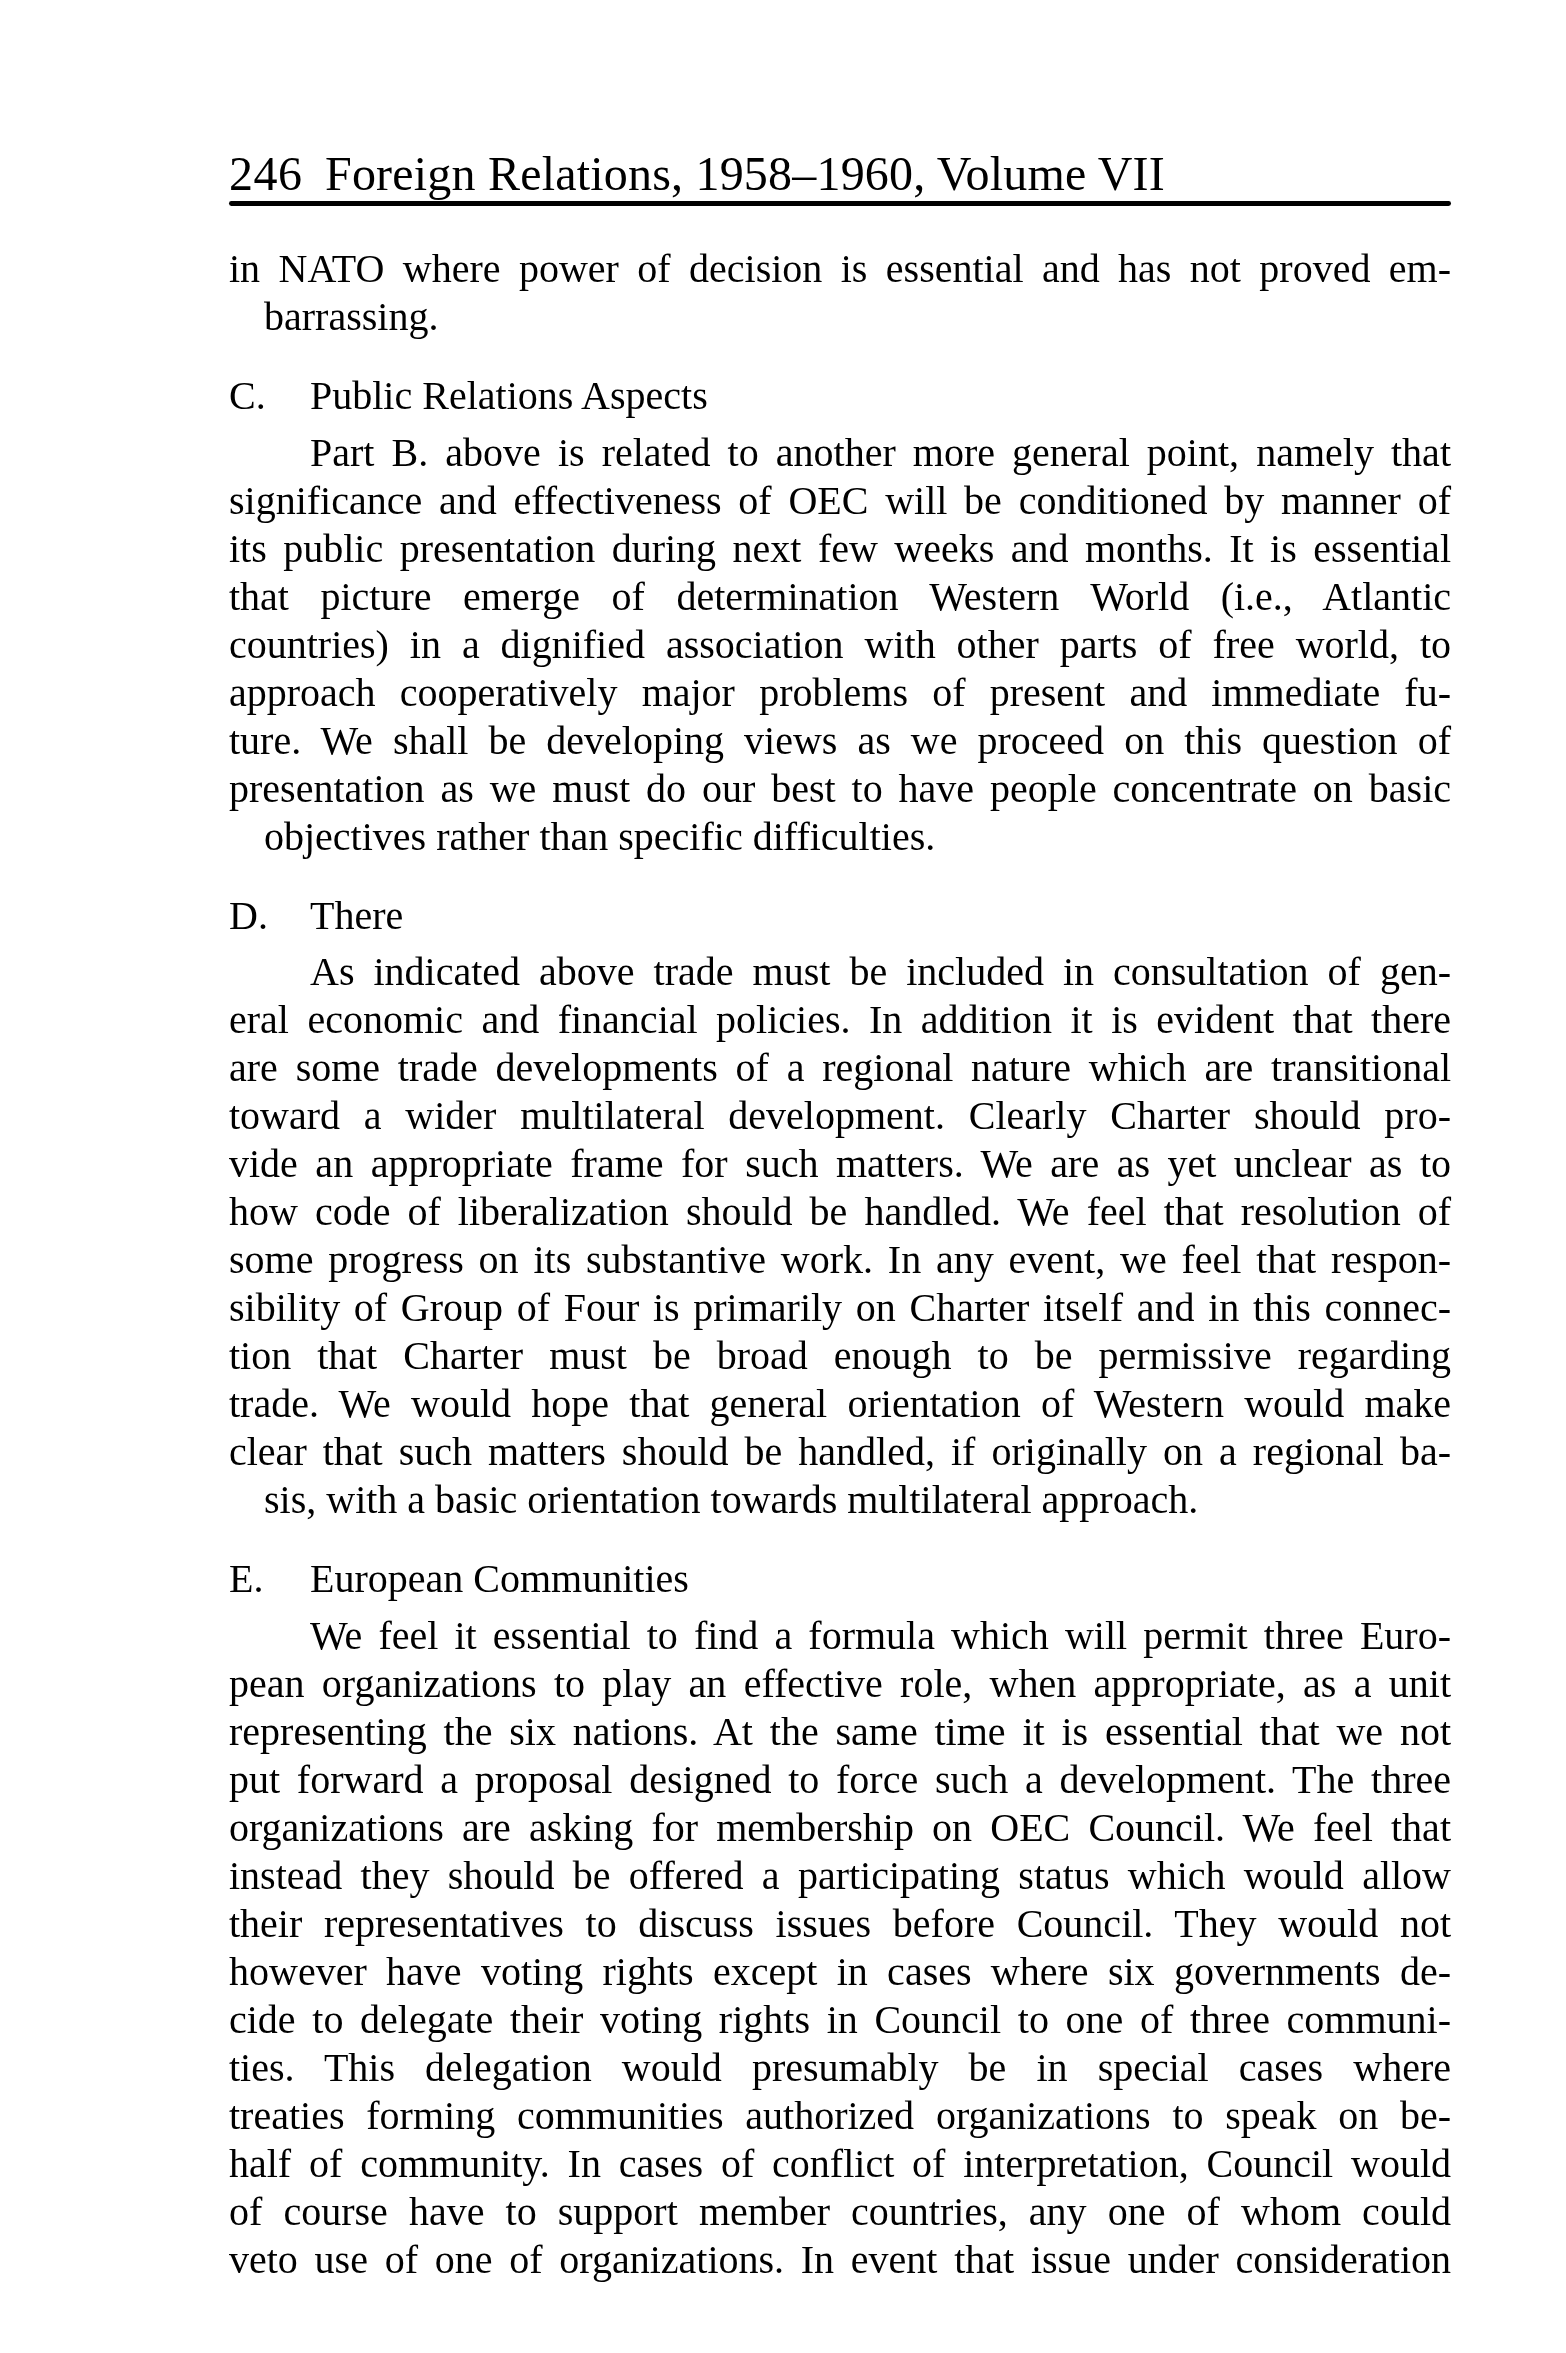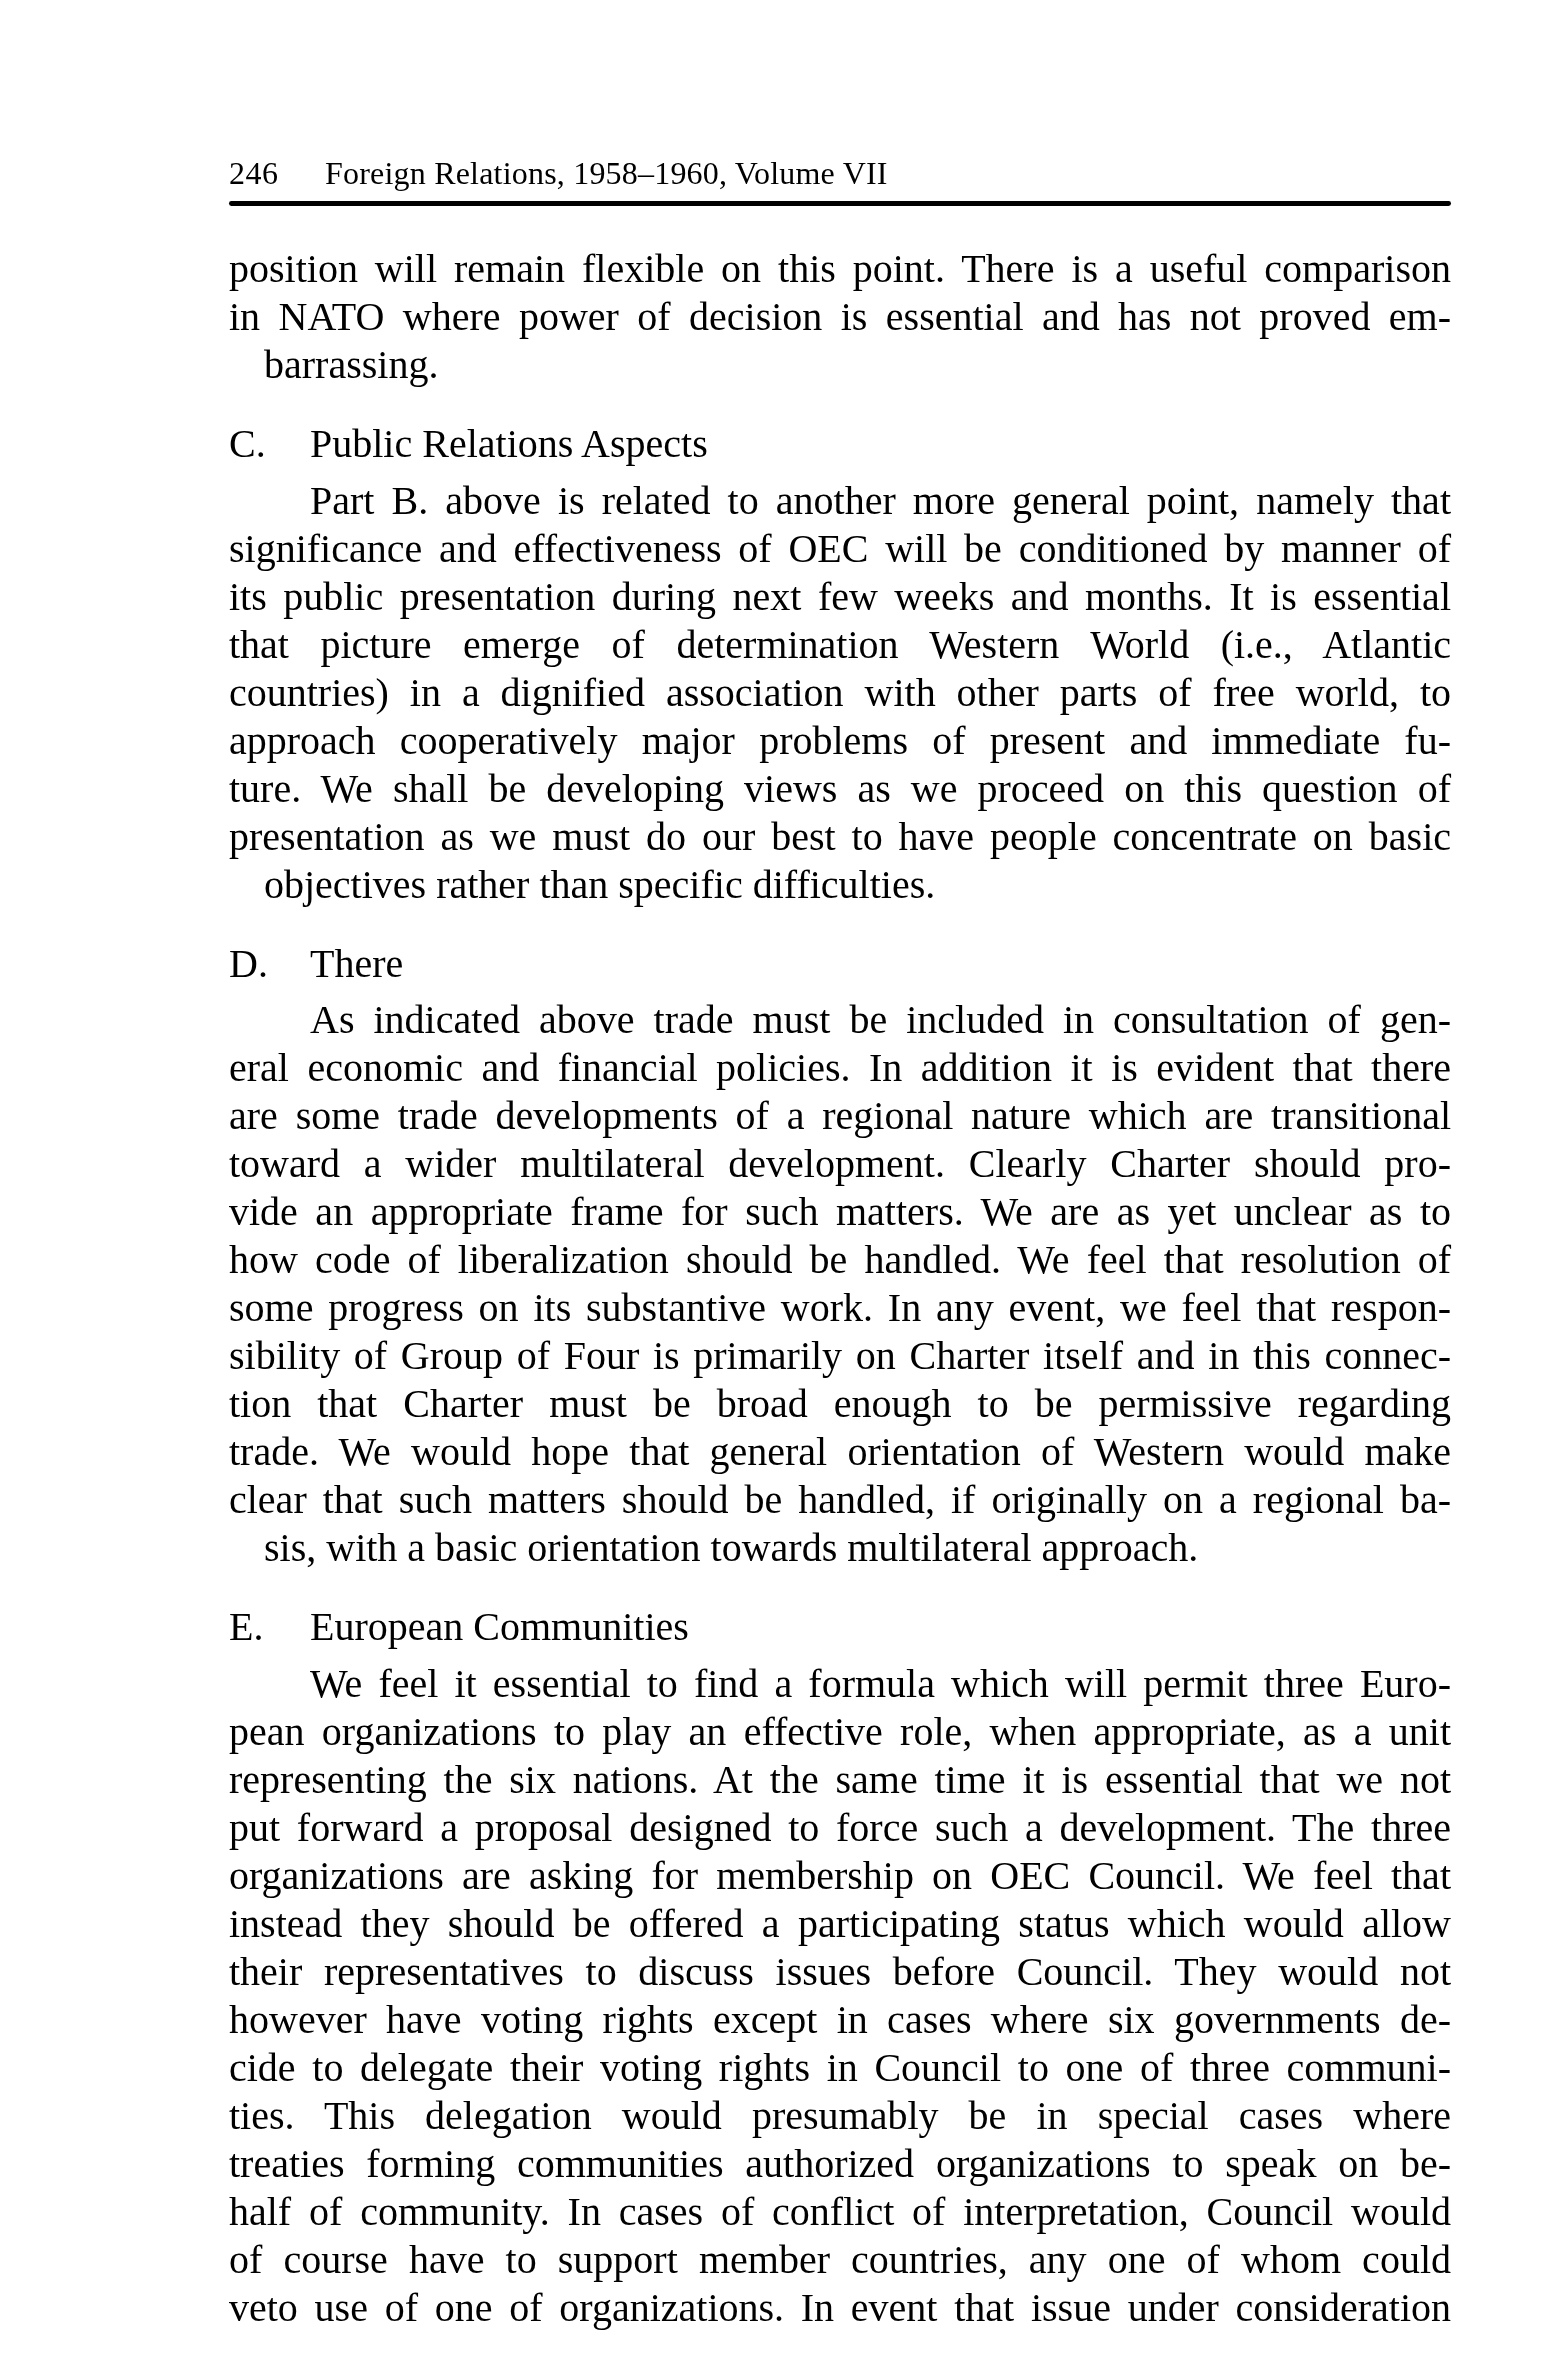--- a/index.html
+++ b/index.html
@@ -21,21 +21,21 @@
     top: 0;
     width: 1222px;
   }
   
   .running-head {
     position: absolute;
     left: 0;
     top: 150px;
     height: 47px;
     width: 1222px;
-    font-size: 32px;
+    font-size: 48px;
     line-height: 47px;
     white-space: nowrap;
   }
   .running-head .page-num {
     display: inline-block;
     width: 96px;
     letter-spacing: 0.5px;
   }
   .running-head .book-title {
     display: inline-block;
@@ -99,21 +99,20 @@
 <div class="page">
 
   <div class="running-head">
     <span class="page-num">246</span><span class="book-title">Foreign Relations, 1958–1960, Volume VII</span>
   </div>
   <div class="head-rule"></div>
 
   <div class="body">
 
     <div>
-      <span class="line">position will remain flexible on this point. There is a useful comparison</span>
       <span class="line">in NATO where power of decision is essential and has not proved em-</span>
       <span class="line last">barrassing.</span>
     </div>
 
     <div>
       <div class="section-head">
         <span class="letter upright">C.</span><span class="title">Public Relations Aspects</span>
       </div>
       <div>
         <span class="line first">Part B. above is related to another more general point, namely that</span>

